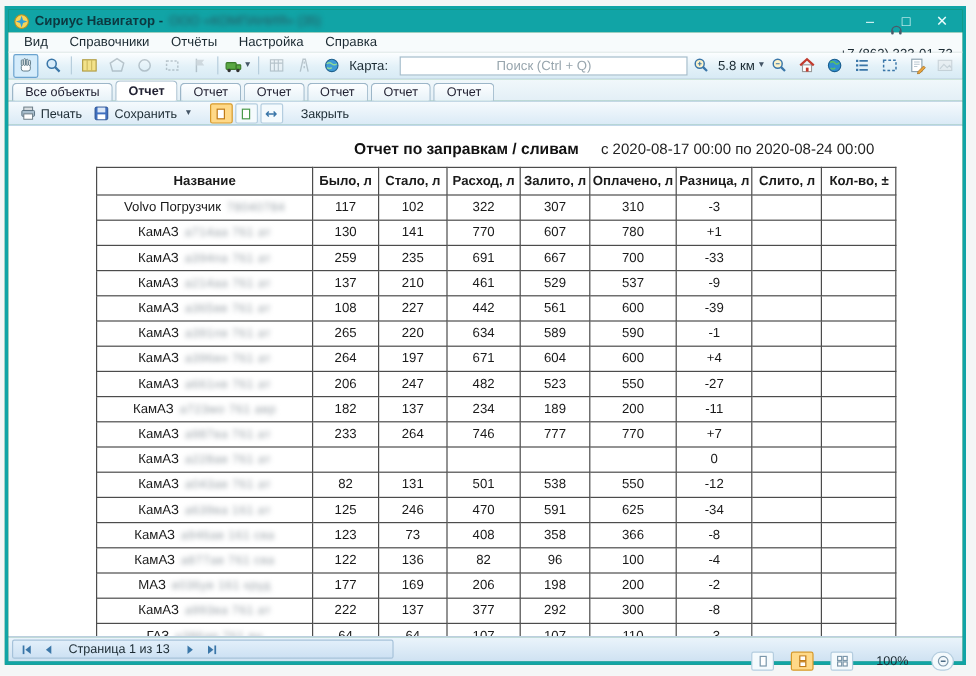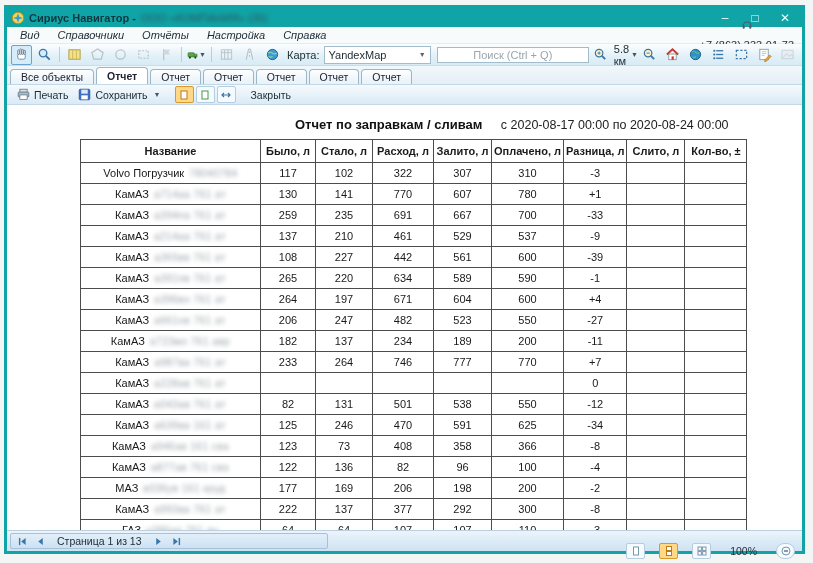--- a/index.html
+++ b/index.html
@@ -100,21 +100,21 @@
       <div class="win-btn">
           <span>□</span>
         </div>
       <div class="win-btn">
           <span>✕</span>
         </div>
     </div>
   </div>
 
   <div class="menubar">
-    <div style="display:flex;font-style:italic;">
+    <div style="display:flex;">
         <span class="menu-item">Вид</span>
         <span class="menu-item">Справочники</span>
         <span class="menu-item">Отчёты</span>
         <span class="menu-item">Настройка</span>
         <span class="menu-item">Справка</span>
       </div>
     <div class="phone">
       <svg width="12" height="12" viewBox="0 0 16 16">
         <path d="M3 9a5 5 0 0 1 10 0" fill="none" stroke="#4a5a6a" stroke-width="1.6"></path>
         <rect x="2.2" y="8.5" width="2.8" height="4.5" rx="1.2" fill="#4a5a6a"></rect>
@@ -193,24 +193,20 @@
         <path d="M8 4.5v2M8 8.5v2" stroke="#7a8a94" stroke-width="1.2"></path>
       </svg>
     </div>
     <div class="tbtn">
       <svg viewBox="0 0 16 16">
         <circle cx="8" cy="8" r="5.5" fill="#3d9ad6" stroke="#20628f"></circle>
         <path d="M3.5 6.5c1.5-1.2 3-1.2 4.5 0s3 1.2 4.5 0M3.8 10c1.4 1 2.9 1 4.2 0" stroke="#8fdb96" fill="none" stroke-width="1.2"></path>
       </svg>
     </div>
     <span class="map-label">Карта:</span>
-    <div class="map-select">
-      <span>YandexMap</span>
-      <span class="dd">▼</span>
-    </div>
     <input class="search-input" type="text" placeholder="Поиск (Ctrl + Q)" style="">
     <div class="tb-right">
       <div class="tbtn">
         <svg viewBox="0 0 16 16">
           <circle cx="6.5" cy="6.5" r="4" fill="#fdf3c9" stroke="#3a76a8" stroke-width="1.3"></circle>
           <path d="M4.8 6.5h3.4M6.5 4.8v3.4" stroke="#3a76a8"></path>
           <line x1="9.5" y1="9.5" x2="13" y2="13" stroke="#3a76a8" stroke-width="2"></line>
         </svg>
       </div>
       <span class="scale-label">5.8 км</span>

